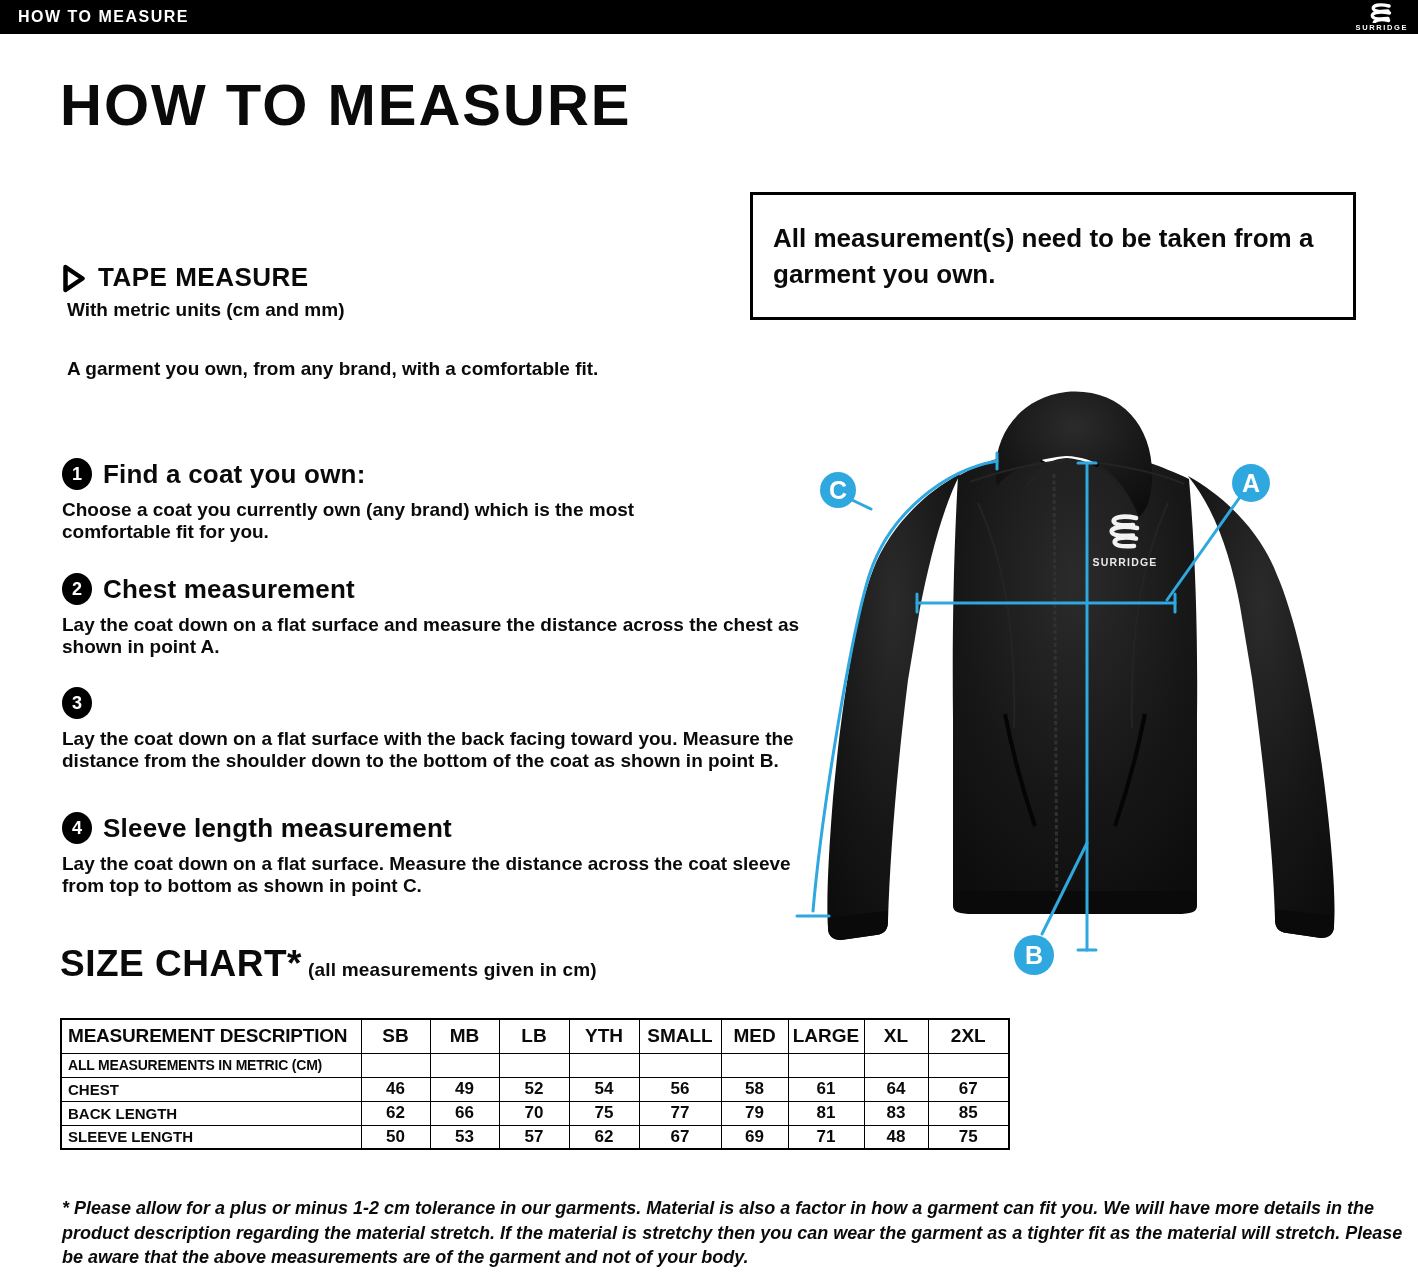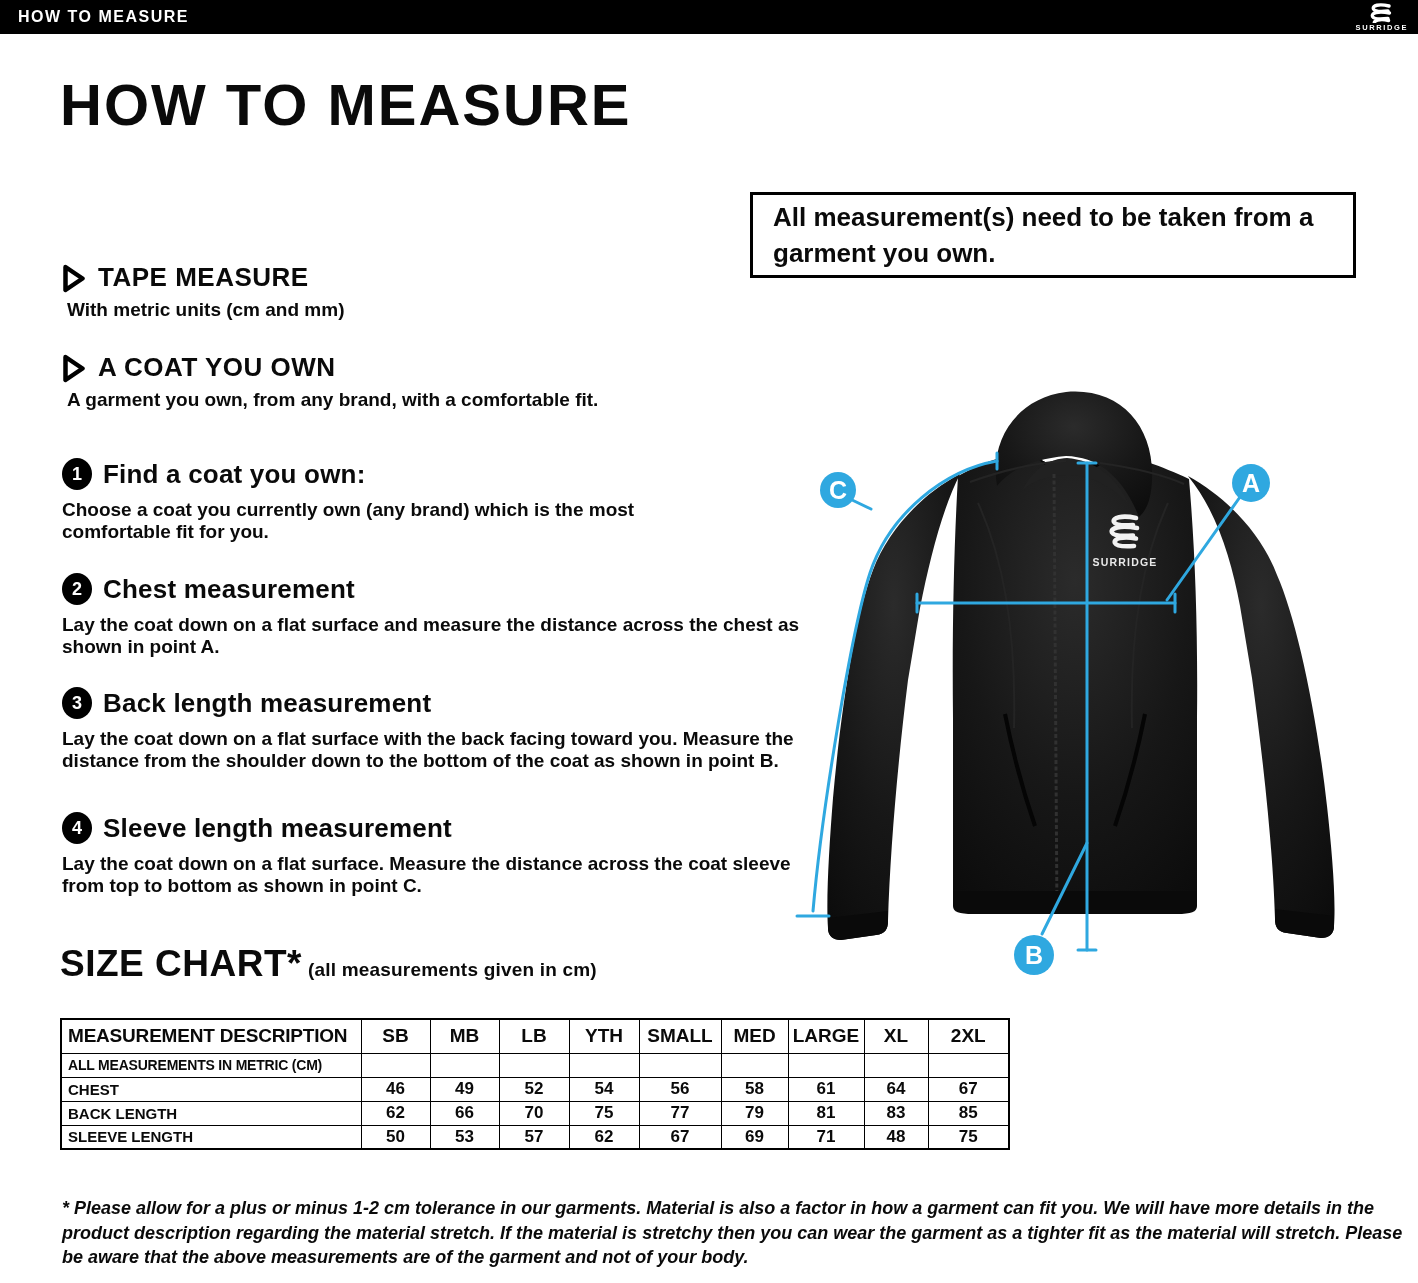--- a/index.html
+++ b/index.html
@@ -26,21 +26,21 @@
   .need-desc{font-size:19px;font-weight:700;margin-top:6px;margin-left:5px;}
   
   .step{position:absolute;left:62px;}
   .step-head{display:flex;align-items:center;gap:11px;}
   .step-badge{width:30px;height:32px;border-radius:50%;background:#000;color:#fff;
     display:flex;align-items:center;justify-content:center;font-size:18px;font-weight:700;}
   .step-title{font-size:26px;font-weight:700;letter-spacing:.2px;}
   .step-desc{font-size:19px;font-weight:700;line-height:22px;margin-top:9px;}
   
   .note-box{position:absolute;left:750px;top:192px;width:606px;box-sizing:border-box;
-    border:3px solid #000;padding:4px 20px;}
+    border:3px solid #000;padding:25px 20px;}
   .note-box p{margin:0;font-size:26px;font-weight:700;line-height:36px;max-width:560px;}
   
   .sc-heading{position:absolute;left:60px;top:945px;margin:0;font-size:37px;font-weight:700;letter-spacing:.5px;line-height:1;}
   .sc-sub{font-size:19px;font-weight:700;letter-spacing:.2px;margin-left:6px;}
   .sc-table{position:absolute;left:60px;top:1018px;border-collapse:collapse;table-layout:fixed;width:948px;}
   .sc-table td,.sc-table th{border:1.6px solid #000;box-sizing:border-box;overflow:hidden;white-space:nowrap;}
   .sc-table{border:2.5px solid #000;}
   .sc-table th{font-size:19px;font-weight:700;height:34px;text-align:center;padding:2px 4px;}
   .sc-table th.desc{text-align:left;padding-left:6px;letter-spacing:-0.2px;}
   .sc-table td{height:24px;font-size:17px;font-weight:700;text-align:center;padding:1px 3px;}
@@ -79,26 +79,20 @@
     <div class="row">
       <svg width="24" height="29" viewBox="0 0 24 29">
         <path d="M3.5,3 L20.5,14.5 L3.5,26 Z" fill="#fff" stroke="#000" stroke-width="4.5" stroke-linejoin="round"></path>
       </svg>
       <span class="need-title">TAPE MEASURE</span>
     </div>
     <div class="need-desc">With metric units (cm and mm)</div>
   </div>
 
   <div class="need-item" style="top:352px;">
-    <div class="row">
-      <svg width="24" height="29" viewBox="0 0 24 29">
-        <path d="M3.5,3 L20.5,14.5 L3.5,26 Z" fill="#fff" stroke="#000" stroke-width="4.5" stroke-linejoin="round"></path>
-      </svg>
-      <span class="need-title">A COAT YOU OWN</span>
-    </div>
     <div class="need-desc">A garment you own, from any brand, with a comfortable fit.</div>
   </div>
 
   <div class="step" style="top:458px;">
     <div class="step-head">
       <span class="step-badge">1</span>
       <span class="step-title">Find a coat you own:</span>
     </div>
     <div class="step-desc" style="width:660px;">Choose a coat you currently own (any brand) which is the most comfortable fit for you.</div>
   </div>
@@ -107,21 +101,20 @@
     <div class="step-head">
       <span class="step-badge">2</span>
       <span class="step-title">Chest measurement</span>
     </div>
     <div class="step-desc" style="width:740px;">Lay the coat down on a flat surface and measure the distance across the chest as shown in point A.</div>
   </div>
 
   <div class="step" style="top:687px;">
     <div class="step-head">
       <span class="step-badge">3</span>
-      <span class="step-title">Back length measurement</span>
     </div>
     <div class="step-desc" style="width:735px;">Lay the coat down on a flat surface with the back facing toward you. Measure the distance from the shoulder down to the bottom of the coat as shown in point B.</div>
   </div>
 
   <div class="step" style="top:812px;">
     <div class="step-head">
       <span class="step-badge">4</span>
       <span class="step-title">Sleeve length measurement</span>
     </div>
     <div class="step-desc" style="width:740px;">Lay the coat down on a flat surface. Measure the distance across the coat sleeve from top to bottom as shown in point C.</div>

